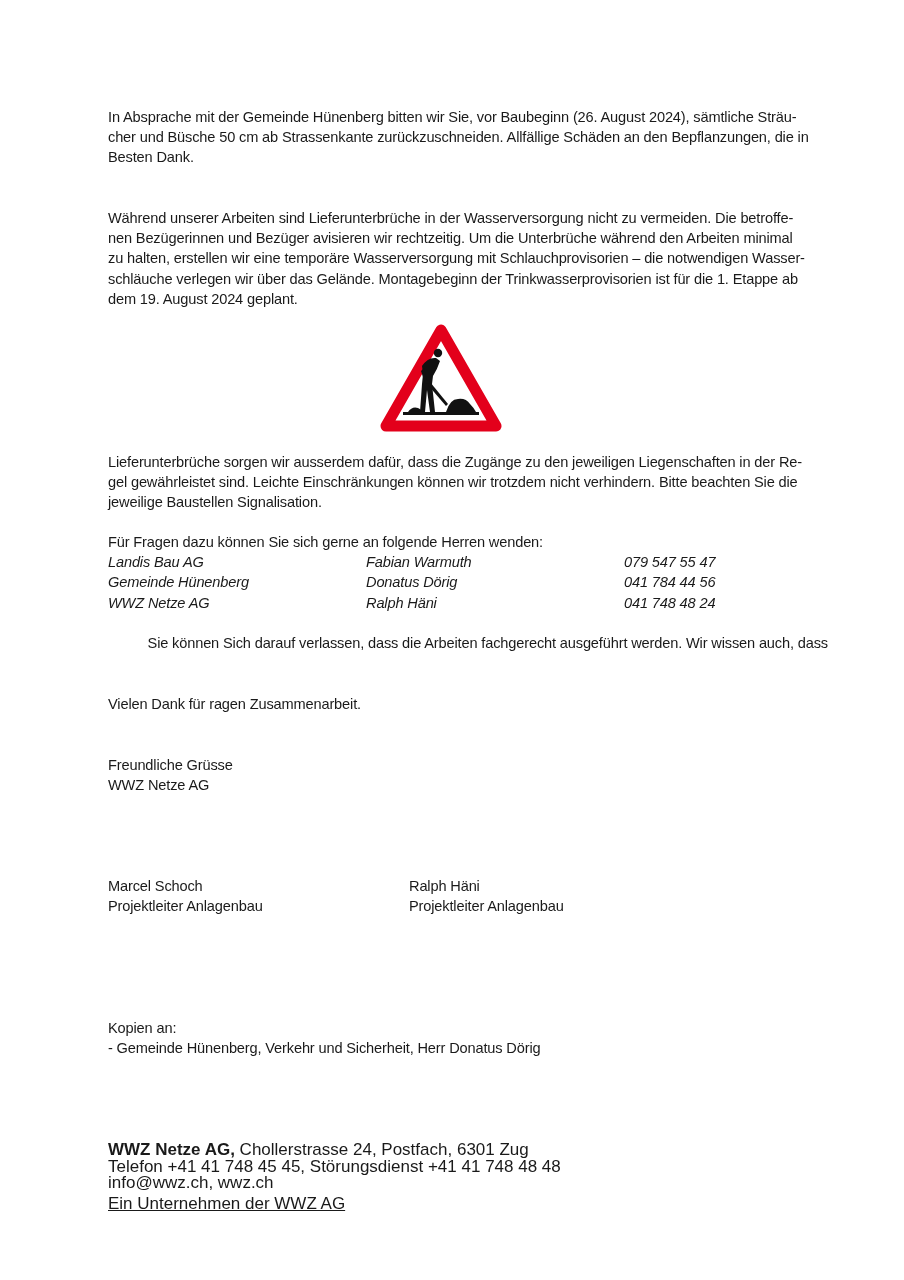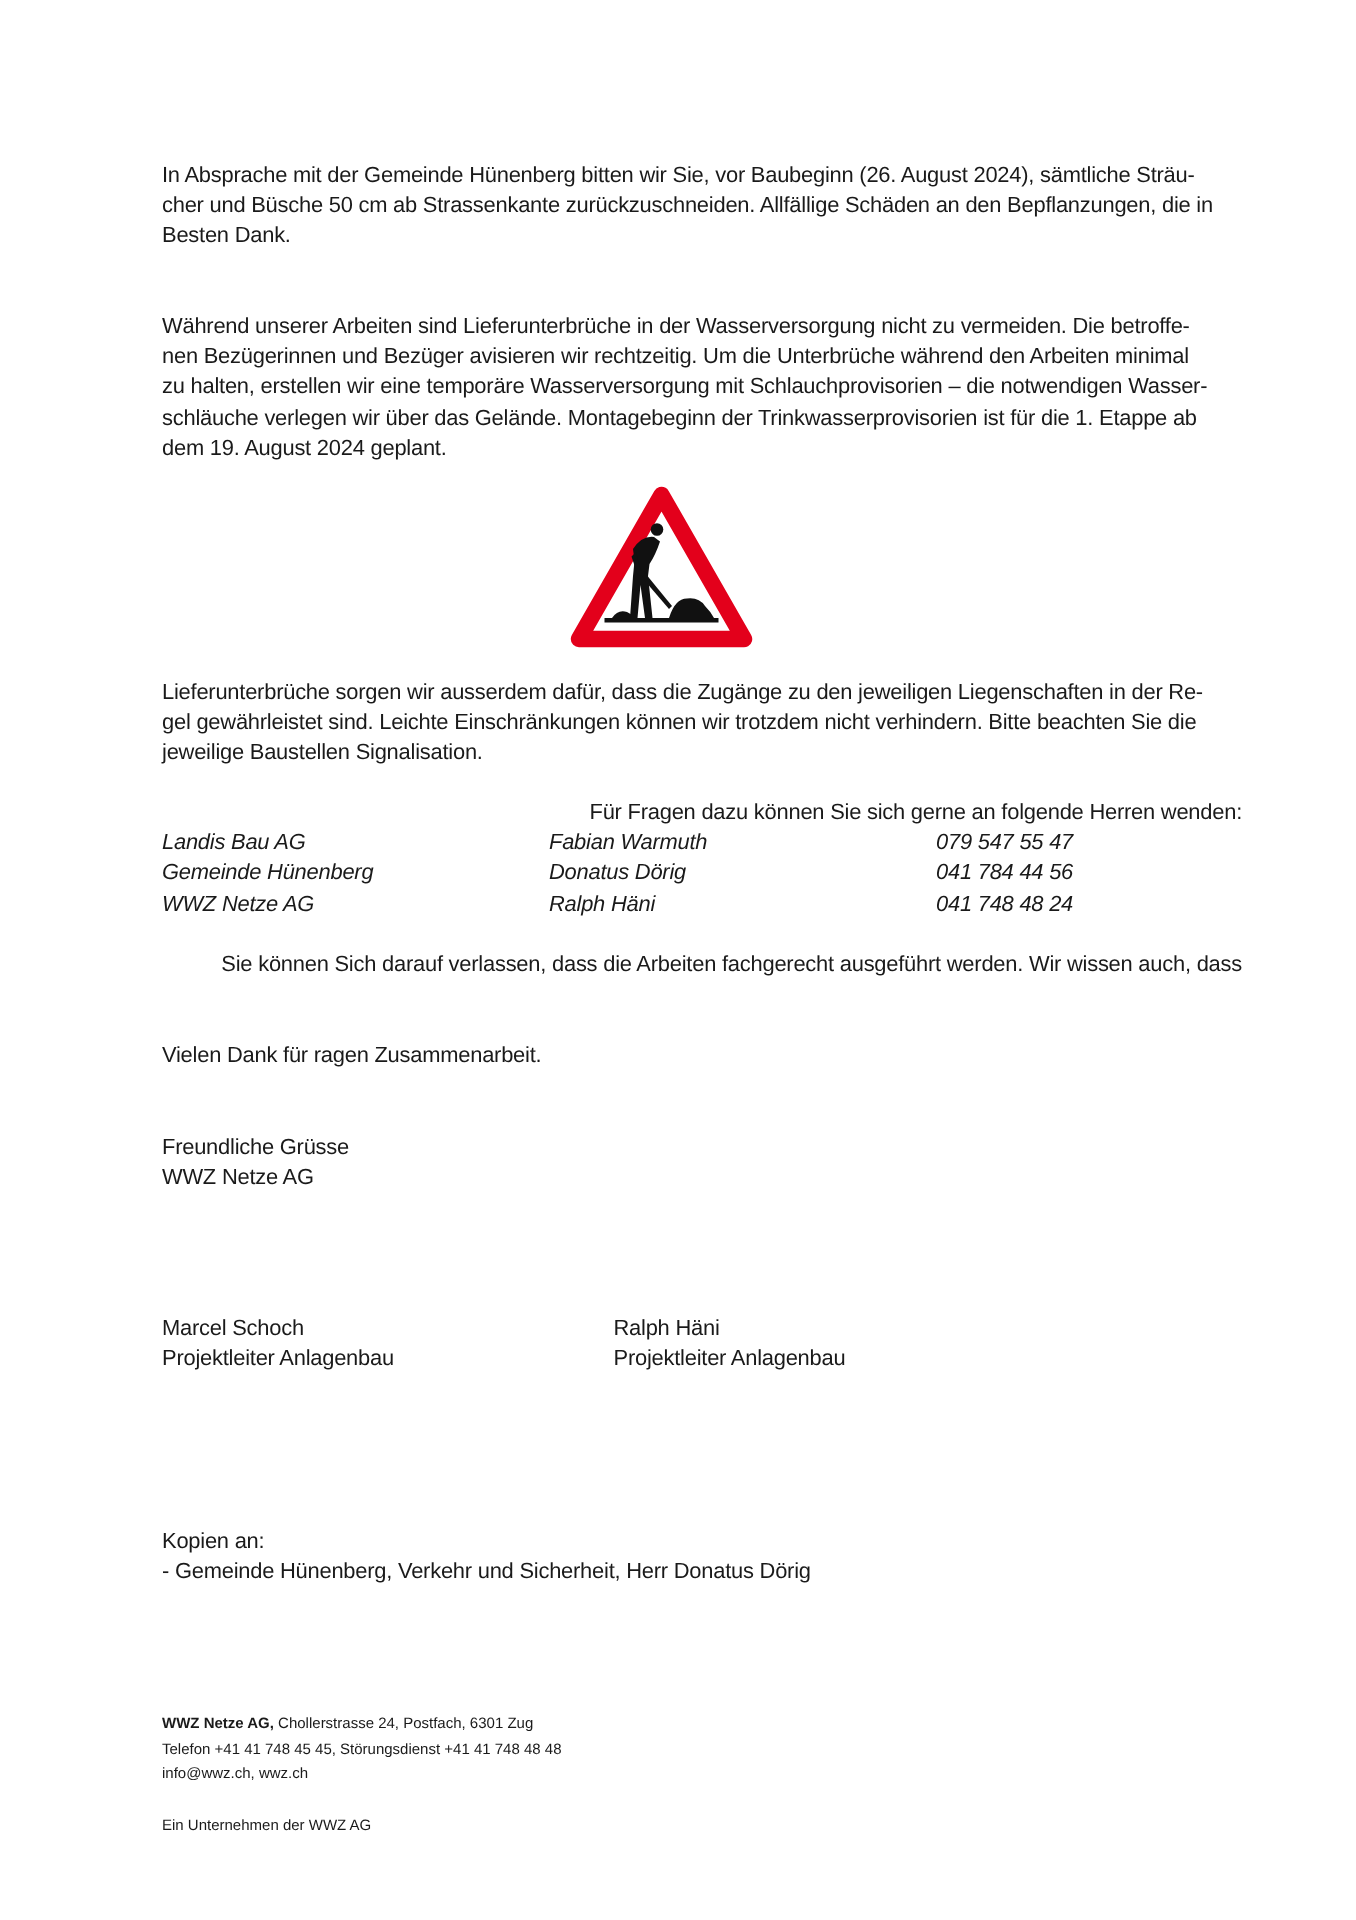--- a/index.html
+++ b/index.html
@@ -10,21 +10,21 @@
     }
     .page { position: absolute; left: 108px; top: 0; width: 720px; }
     .txt { font-size: 14.6px; line-height: 20.2px; letter-spacing: -0.15px; }
     .p { position: absolute; left: 0; width: 720px; margin: 0; }
     .p span.line { display: block; white-space: nowrap; }
     .sign { position: absolute; left: 272px; top: 324px; width: 122px; height: 110px; }
     .contact-row { display: block; position: relative; height: 20.2px; white-space: nowrap; }
     .contact-row span { position: absolute; top: 0; font-style: italic; }
     .c1 { left: 0; } .c2 { left: 258px; } .c3 { left: 516px; }
     .sig { position: absolute; white-space: nowrap; }
-    .footer { font-size: 10px; line-height: 16.5px; }
+    .footer { font-size: 17px; line-height: 16.5px; }
     .footer b { font-weight: bold; }
   </style>
 </head>
 <body>
 
 <div class="page">
 
   <div class="p txt" style="top:107px;">
     <span class="line">In Absprache mit der Gemeinde Hünenberg bitten wir Sie, vor Baubeginn (26. August 2024), sämtliche Sträu-</span>
     <span class="line">cher und Büsche 50 cm ab Strassenkante zurückzuschneiden. Allfällige Schäden an den Bepflanzungen, die in</span>
@@ -58,21 +58,21 @@
       </g>
     </svg>
   </div>
 
   <div class="p txt" style="top:452px;">
     <span class="line">Lieferunterbrüche sorgen wir ausserdem dafür, dass die Zugänge zu den jeweiligen Liegenschaften in der Re-</span>
     <span class="line">gel gewährleistet sind. Leichte Einschränkungen können wir trotzdem nicht verhindern. Bitte beachten Sie die</span>
     <span class="line">jeweilige Baustellen Signalisation.</span>
   </div>
 
-  <div class="p txt" style="top:532px;text-align:right;">
+  <div class="p txt" style="top:532px;">
     <span class="line">Für Fragen dazu können Sie sich gerne an folgende Herren wenden:</span>
     <div class="contact-row">
       <span class="c1">Landis Bau AG</span>
       <span class="c2">Fabian Warmuth</span>
       <span class="c3">079 547 55 47</span>
     </div>
     <div class="contact-row">
       <span class="c1">Gemeinde Hünenberg</span>
       <span class="c2">Donatus Dörig</span>
       <span class="c3">041 784 44 56</span>
@@ -108,16 +108,16 @@
 
   <div class="p txt" style="top:1018px;">
     <span class="line">Kopien an:</span>
     <span class="line">- Gemeinde Hünenberg, Verkehr und Sicherheit, Herr Donatus Dörig</span>
   </div>
 
   <div class="p footer" style="top:1142px;">
     <span class="line"><b>WWZ Netze AG,</b><span> Chollerstrasse 24, Postfach, 6301 Zug</span></span>
     <span class="line">Telefon +41 41 748 45 45, Störungsdienst +41 41 748 48 48</span>
     <span class="line">info@wwz.ch, wwz.ch</span>
-    <span class="line" style="margin-top:18px;">Ein Unternehmen der WWZ AG</span>
+    <span class="line" style="margin-top:4px;text-decoration:underline;">Ein Unternehmen der WWZ AG</span>
   </div>
 
 </div>
 
 </body></html>

